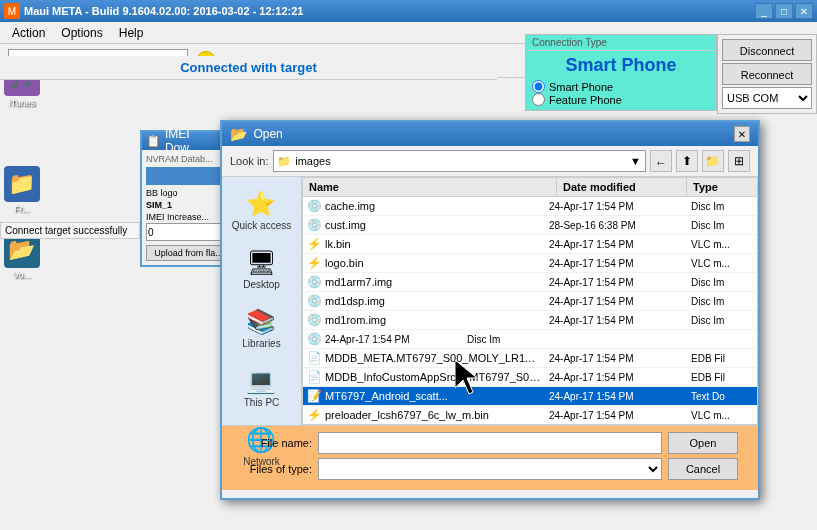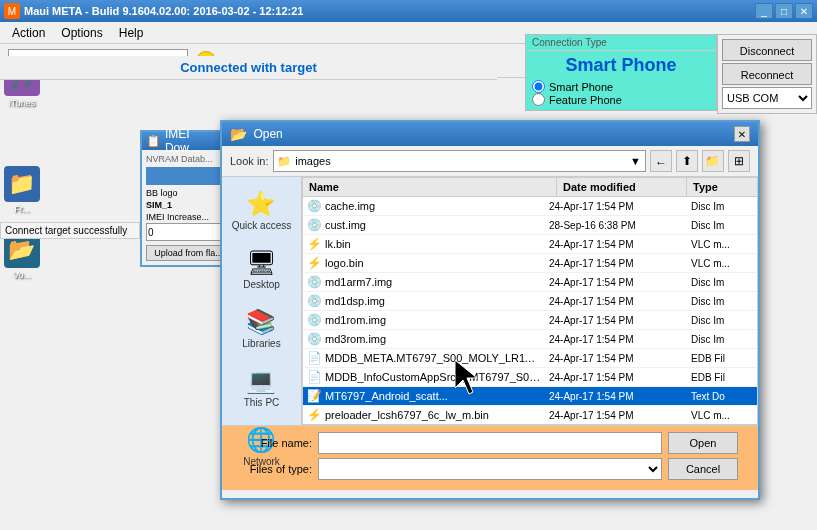--- a/index.html
+++ b/index.html
@@ -283,21 +283,20 @@
     <span class="file-type-cell">Disc Im</span>
   </div>
             <div class="file-row">
     <span class="file-icon">💿</span>
     <span class="file-name-cell">md1rom.img</span>
     <span class="file-date-cell">24-Apr-17 1:54 PM</span>
     <span class="file-type-cell">Disc Im</span>
   </div>
             <div class="file-row">
     <span class="file-icon">💿</span>
-    <span class="file-name-cell">md3rom.img</span>
     <span class="file-date-cell">24-Apr-17 1:54 PM</span>
     <span class="file-type-cell">Disc Im</span>
   </div>
             <div class="file-row">
     <span class="file-icon">📄</span>
     <span class="file-name-cell">MDDB_META.MT6797_S00_MOLY_LR11_...</span>
     <span class="file-date-cell">24-Apr-17 1:54 PM</span>
     <span class="file-type-cell">EDB Fil</span>
   </div>
             <div class="file-row">

